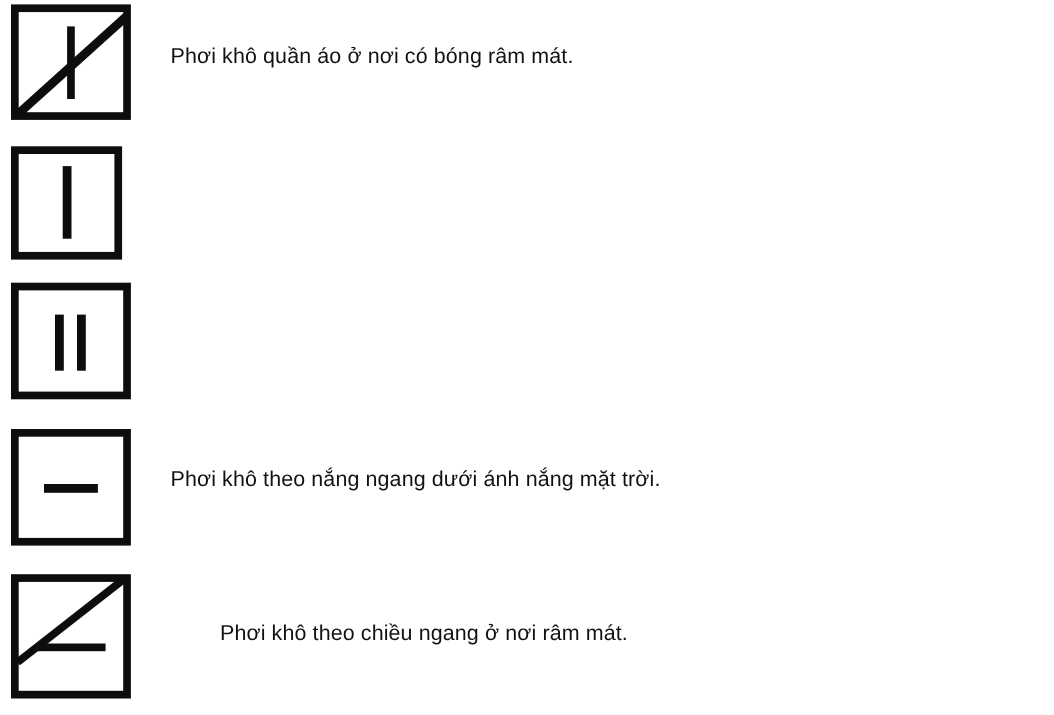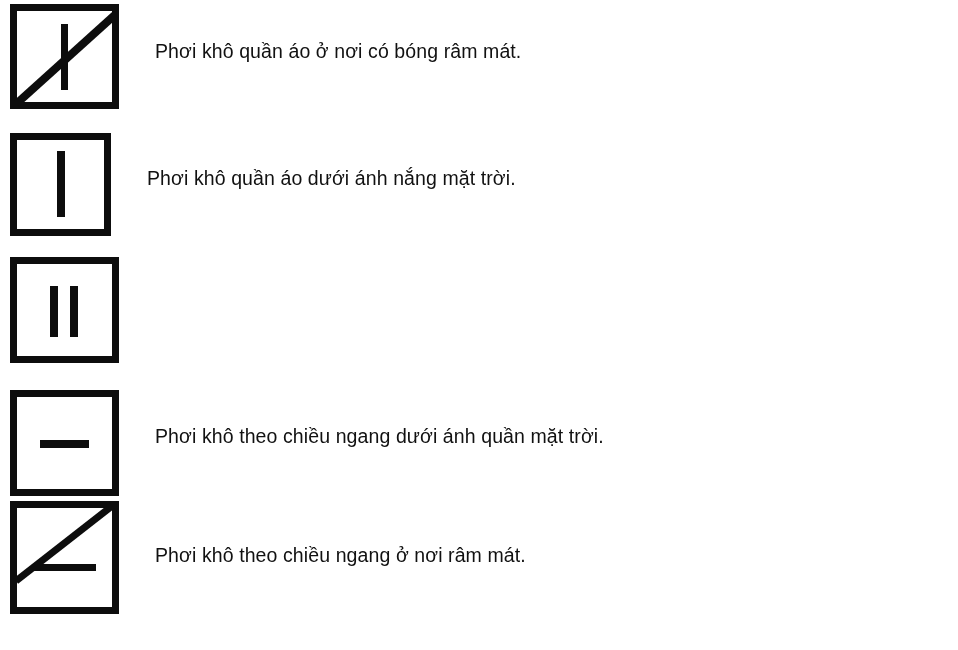--- a/index.html
+++ b/index.html
@@ -56,21 +56,21 @@
   #row-2 .desc { margin-top: 31px; }
 
   #row-3 { top: 257px; }
   #row-3 .sym { width: 109px; height: 106px; }
   #row-3 .desc { margin-top: 32px; }
 
   #row-4 { top: 390px; }
   #row-4 .sym { width: 109px; height: 106px; }
   #row-4 .desc { margin-top: 32px; }
 
-  #row-5 { top: 501px; }
+  #row-5 { top: 522px; gap: 45px; }
   #row-5 .sym { width: 109px; height: 113px; }
   #row-5 .desc { margin-top: 40px; }
 
   
   .bar {
     position: absolute;
     background: #0d0d0d;
   }
   
   .vbar-1 { width: 7px; height: 66px; left: 44px; top: 13px; }
@@ -105,39 +105,38 @@
     </div>
     <div class="desc">Phơi khô quần áo ở nơi có bóng râm mát.</div>
   </div>
 
   <div class="row" id="row-2">
     <div class="symbol-cell">
       <div class="sym">
         <div class="bar vbar-2"></div>
       </div>
     </div>
-    <div class="desc">Phơi khô quần áo dưới ánh nắng mặt trời.</div>
   </div>
 
   <div class="row" id="row-3">
     <div class="symbol-cell">
       <div class="sym">
         <div class="bar vbar-3a"></div>
         <div class="bar vbar-3b"></div>
       </div>
     </div>
   </div>
 
   <div class="row" id="row-4">
     <div class="symbol-cell">
       <div class="sym">
         <div class="bar hbar-4"></div>
       </div>
     </div>
-    <div class="desc">Phơi khô theo chiều ngang dưới ánh quần mặt trời.</div>
+    <div class="desc">Phơi khô theo nắng ngang dưới ánh nắng mặt trời.</div>
   </div>
 
   <div class="row" id="row-5">
     <div class="symbol-cell">
       <div class="sym">
         <div class="bar hbar-5"></div>
         <div class="slash slash-5"></div>
       </div>
     </div>
     <div class="desc">Phơi khô theo chiều ngang ở nơi râm mát.</div>

